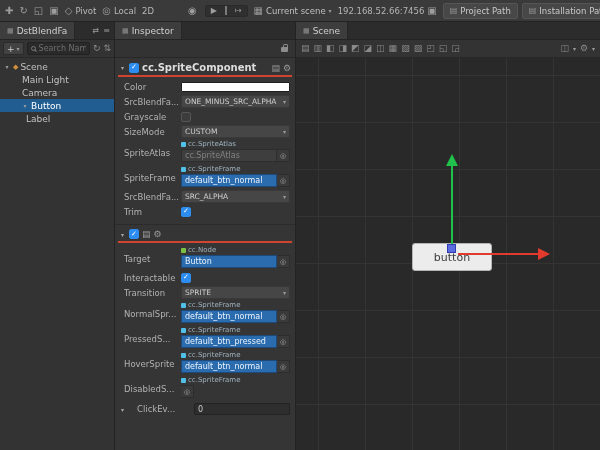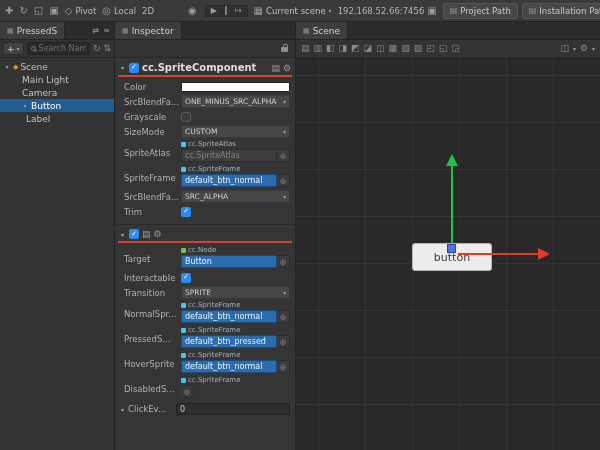--- a/index.html
+++ b/index.html
@@ -83,21 +83,21 @@
   .select-value{flex:1;min-width:0;font-size:7.5px;color:#cfcfcf;white-space:nowrap;overflow:hidden;}
   .color-bar{height:10px;border:1px solid #1f1f1f;border-radius:1px;}
   .asset-type{display:flex;align-items:center;gap:2px;font-size:7px;color:#9fb3bf;line-height:1;height:8px;}
   .asset-badge{width:5px;height:5px;border-radius:1px;flex:0 0 5px;}
   .asset-field{height:13px;display:flex;align-items:stretch;margin-top:1px;}
   .asset-field .asset-value{flex:1;min-width:0;background:var(--asset-field,#2b6cae);border:1px solid var(--asset-border,#1d4a7a);
         color:#eaf3fc;font-size:8px;display:flex;align-items:center;padding:0 3px;white-space:nowrap;overflow:hidden;}
   .asset-field.empty .asset-value{background:#3e3e3e;border-color:#2d2d2d;color:#828282;}
   .asset-browse{width:13px;flex:0 0 13px;background:#3a3a3a;border:1px solid #2d2d2d;border-left:none;
         display:flex;align-items:center;justify-content:center;color:#a8a8a8;font-size:7px;}
-  .click-row{gap:2px;padding:3px 5px 2px 4px;}
+  .click-row{gap:11px;padding:3px 5px 2px 4px;}
   .click-label{width:46px;flex:0 0 46px;}
   .num-field{flex:1;height:12px;background:#2e2e2e;border:1px solid #222;border-radius:2px;display:flex;
              align-items:center;padding:0 3px;font-size:8px;color:#ccc;}
 
   
   .scene-strip{gap:4px;padding:0 5px;}
   .scene-tools{display:flex;align-items:center;gap:4px;}
   .scene-right{margin-left:auto;display:flex;align-items:center;gap:4px;}
   .canvas{flex:1;position:relative;overflow:hidden;background-color:#292929;
      background-image:linear-gradient(#343434 1px,transparent 1px),linear-gradient(90deg,#343434 1px,transparent 1px);
@@ -164,21 +164,21 @@
       </div>
     </div>
   </div>
 
   <div class="main">
 
     <div class="panel hierarchy">
       <div class="tabbar">
         <div class="tab">
           <span class="tab-icon">▦</span>
-          <span>PressedS</span>
+          <span>DstBlendFa</span>
         </div>
         <div class="tabbar-right">
           <span class="tb-icon">⇄</span>
           <span class="tb-icon">≡</span>
         </div>
       </div>
       <div class="strip">
         <div class="add-btn">
           <span>+</span>
           <span class="caret">▾</span>

